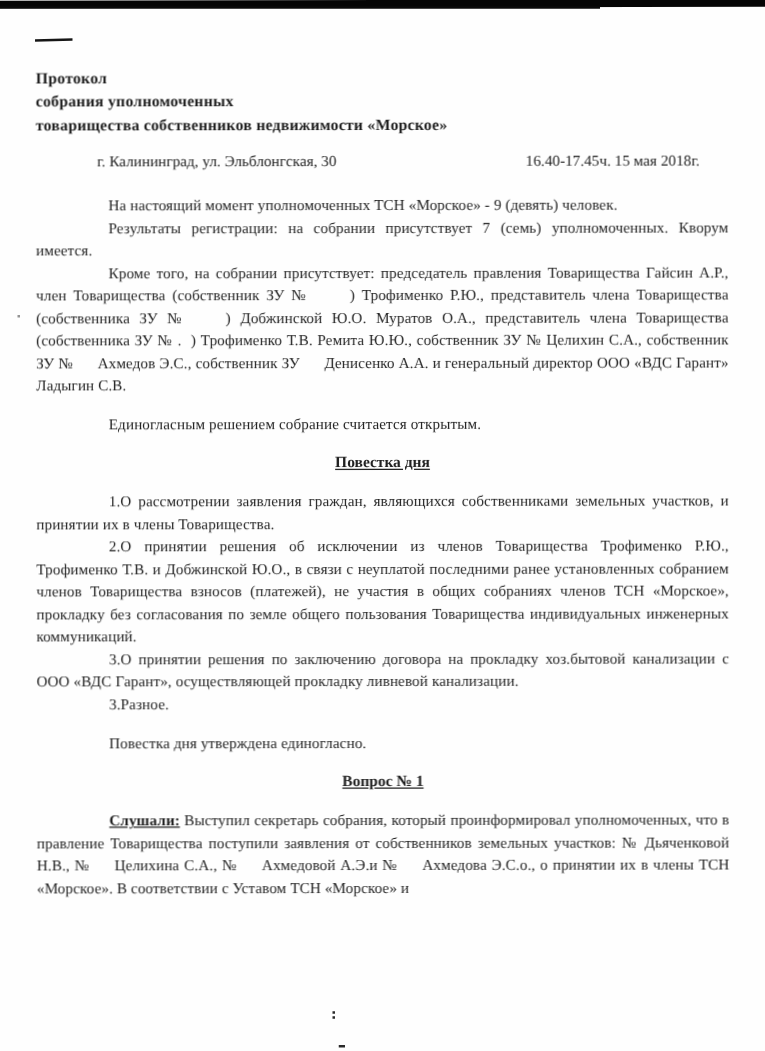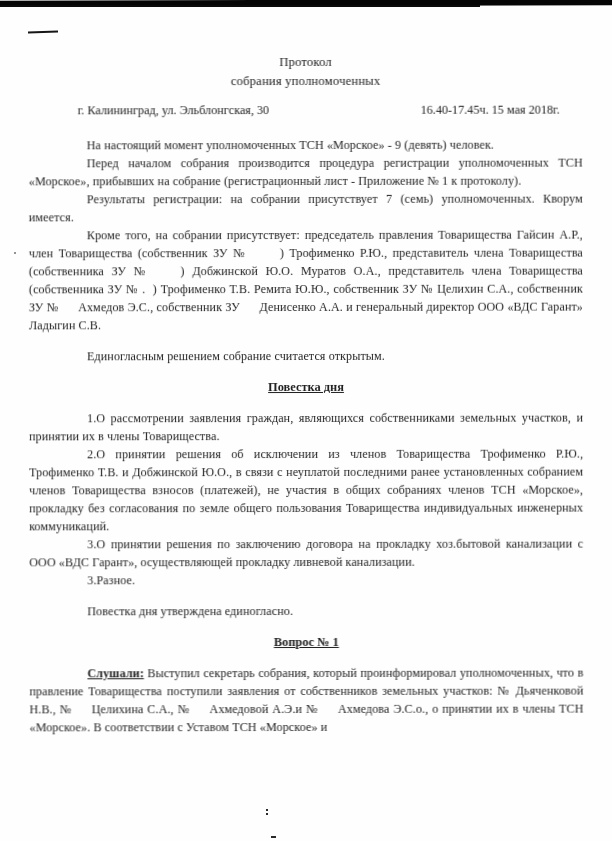--- a/index.html
+++ b/index.html
@@ -56,22 +56,22 @@
     position: absolute;
     top: 0;
     left: 0;
     right: 0;
     padding: 0 29px;
     filter: blur(0.28px);
     transform: rotate(-0.08deg);
   }
   .title-block {
     margin-top: 53px;
-    text-align: center;
-    font-weight: normal;
+    text-align: left;
+    font-weight: bold;
     font-size: 12.6px;
     line-height: 19px;
     letter-spacing: 0.2px;
   }
   .meta-row {
     display: flex;
     justify-content: space-between;
     margin: 11px 23px 0 49px;
     font-size: 12.2px;
     line-height: 17px;
@@ -108,29 +108,29 @@
 
   <div class="scan-bar-top"></div>
   <div class="scan-bar-top2"></div>
   <div class="scan-dash"></div>
 
   <div class="content">
 
     <header class="title-block">
       <div>Протокол</div>
       <div>собрания уполномоченных</div>
+      <div>товарищества собственников недвижимости «Морское»</div>
     </header>
 
     <div class="meta-row">
       <span>г. Калининград, ул. Эльблонгская, 30</span>
       <span>16.40-17.45ч. 15 мая 2018г.</span>
     </div>
 
     <p class="body-p first">На настоящий момент уполномоченных ТСН «Морское» - 9 (девять) человек.</p>
-    <p class="body-p">Перед началом собрания производится процедура регистрации уполномоченных ТСН «Морское», прибывших на собрание (регистрационный лист - Приложение № 1 к протоколу).</p>
     <p class="body-p">Результаты регистрации: на собрании присутствует 7 (семь) уполномоченных. Кворум имеется.</p>
     <p class="body-p">Кроме того, на собрании присутствует: председатель правления Товарищества Гайсин А.Р., член Товарищества (собственник ЗУ №&nbsp;&nbsp;&nbsp;&nbsp;&nbsp;&nbsp;) Трофименко Р.Ю., представитель члена Товарищества (собственника ЗУ №&nbsp;&nbsp;&nbsp;&nbsp;) Добжинской Ю.О. Муратов О.А., представитель члена Товарищества (собственника ЗУ №&nbsp;.&nbsp;&nbsp;) Трофименко Т.В. Ремита Ю.Ю., собственник ЗУ № Целихин С.А., собственник ЗУ №&nbsp;&nbsp;&nbsp;&nbsp;&nbsp;&nbsp;Ахмедов Э.С., собственник ЗУ&nbsp;&nbsp;&nbsp;&nbsp;&nbsp;&nbsp;Денисенко А.А. и генеральный директор ООО «ВДС Гарант» Ладыгин С.В.</p>
     <p class="body-p spaced-top">Единогласным решением собрание считается открытым.</p>
 
     <h3 class="center-h">Повестка дня</h3>
 
     <p class="body-p spaced-top">1.О рассмотрении заявления граждан, являющихся собственниками земельных участков, и принятии их в члены Товарищества.</p>
     <p class="body-p">2.О принятии решения об исключении из членов Товарищества Трофименко Р.Ю., Трофименко Т.В. и Добжинской Ю.О., в связи с неуплатой последними ранее установленных собранием членов Товарищества взносов (платежей), не участия в общих собраниях членов ТСН «Морское», прокладку без согласования по земле общего пользования Товарищества индивидуальных инженерных коммуникаций.</p>
     <p class="body-p">3.О принятии решения по заключению договора на прокладку хоз.бытовой канализации с ООО «ВДС Гарант», осуществляющей прокладку ливневой канализации.</p>
     <p class="body-p">3.Разное.</p>

